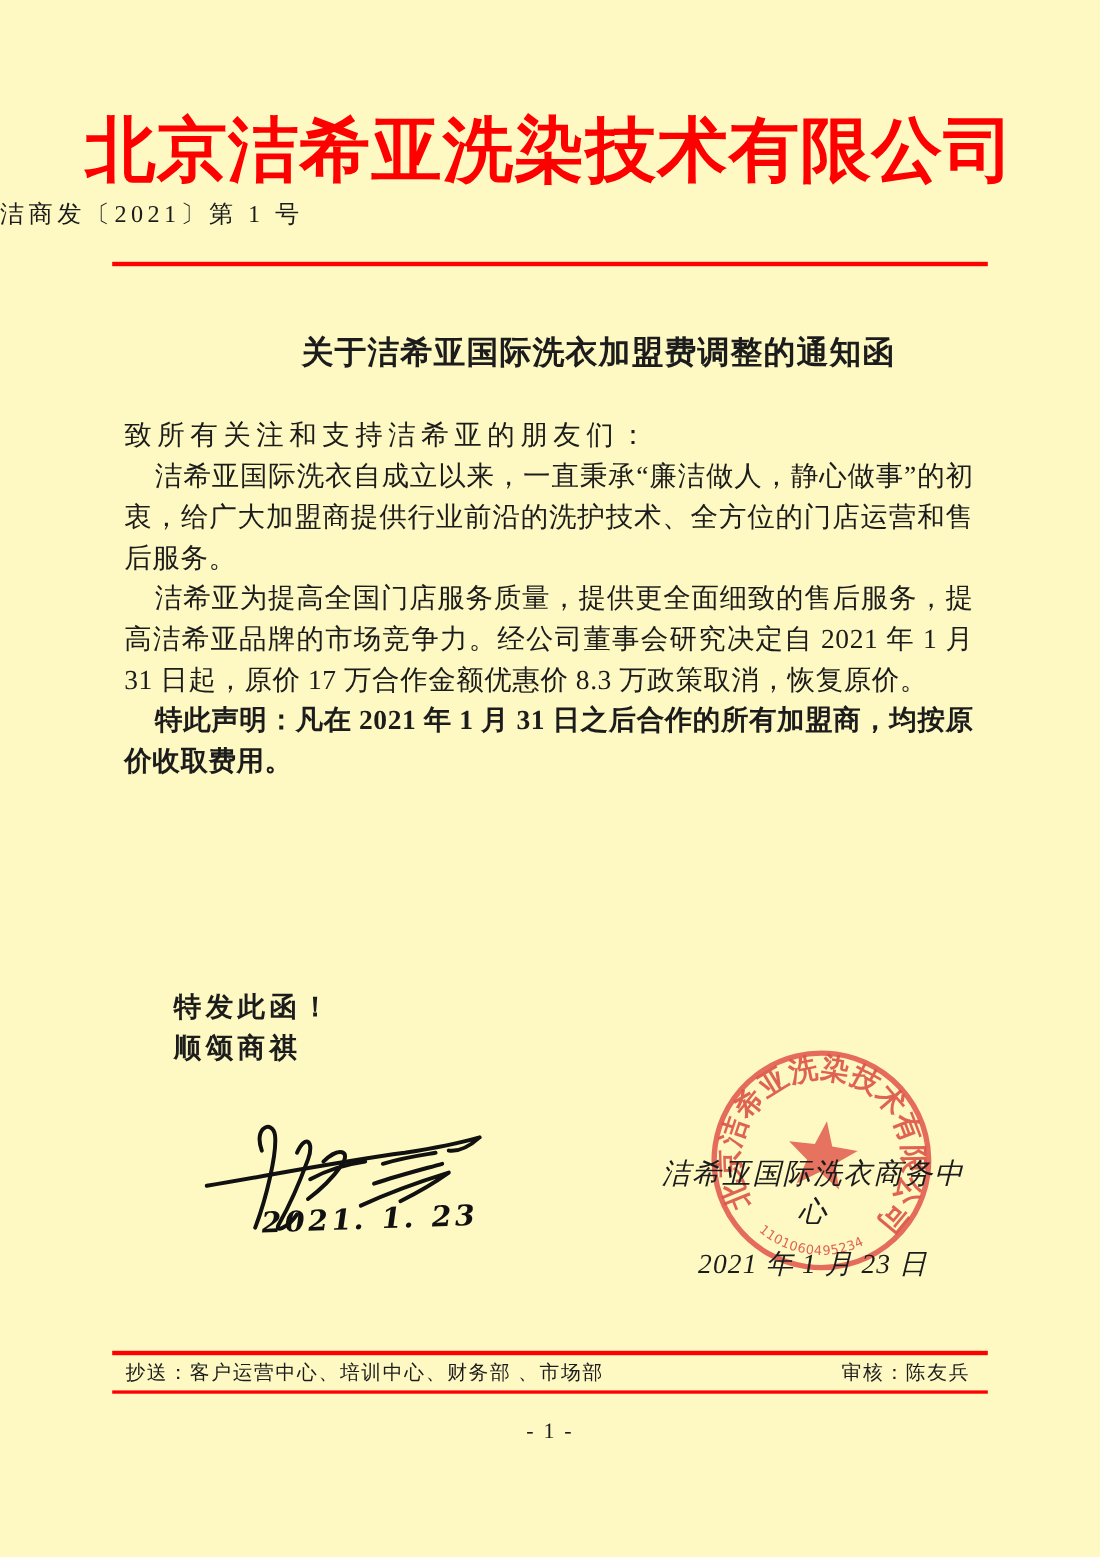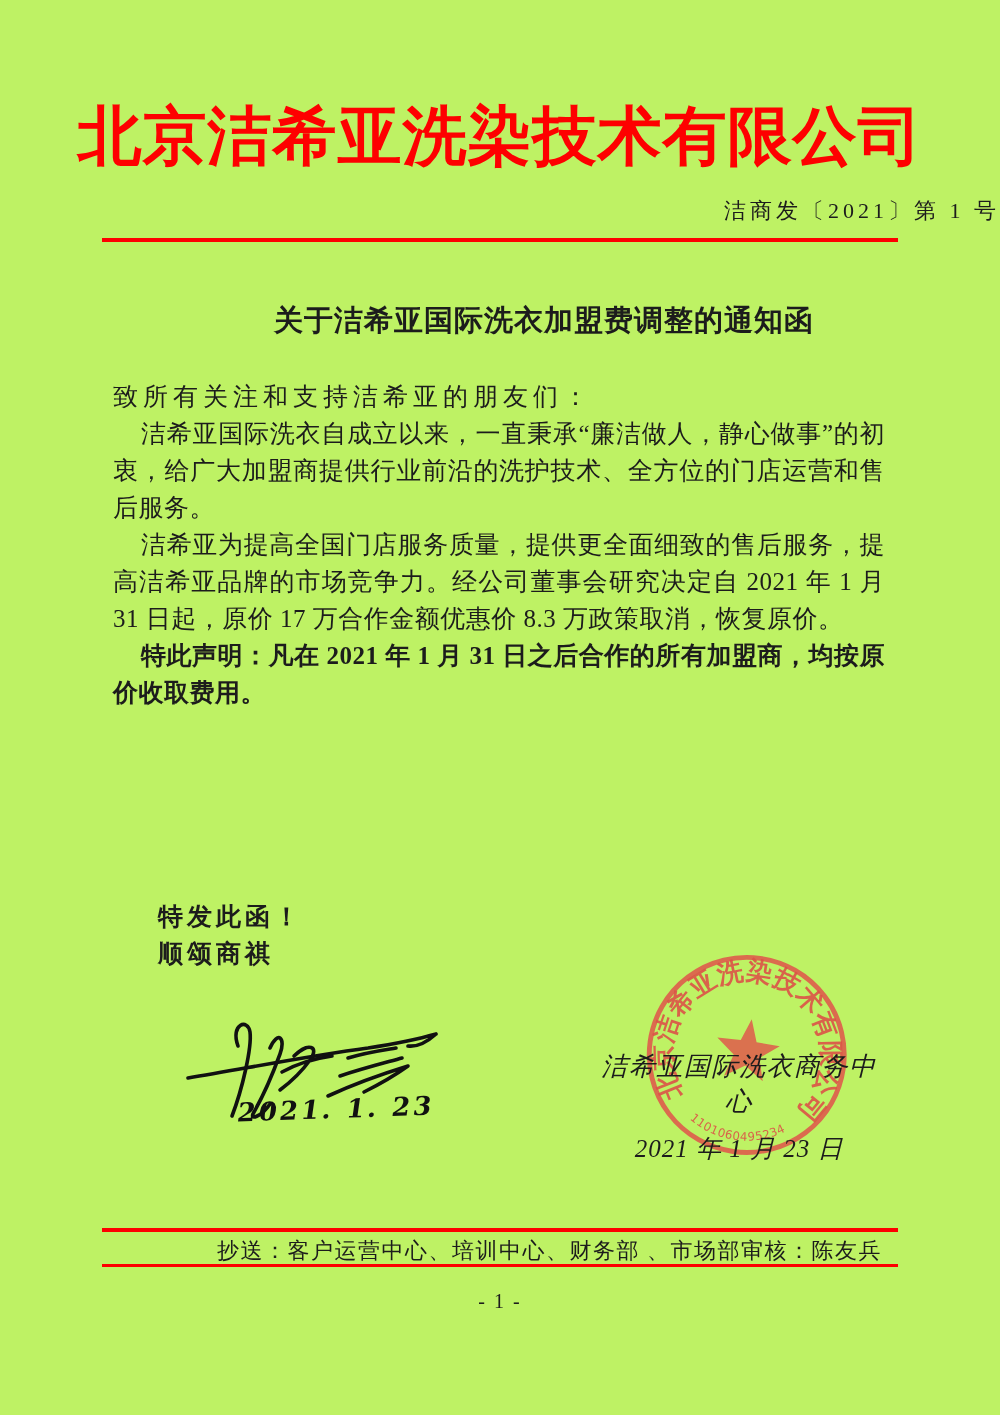--- a/index.html
+++ b/index.html
@@ -1,32 +1,32 @@
 <!DOCTYPE html>
 <html><head>
 <meta charset="utf-8">
 <style>
   html,body{margin:0;padding:0;background:#ffffff;}
   .page{
     position:relative;
     width:1000px;height:1415px;
-    background:#bef264;
+    background:#fef9c3;
     overflow:hidden;
     font-family:"Liberation Serif","DejaVu Serif",serif;
     color:#1c1c1c;
   }
   .company{
     position:absolute;top:100px;left:0;width:100%;
     margin:0;text-align:center;
     font-size:64px;font-weight:bold;letter-spacing:1px;
     color:#fe0000;line-height:1.15;
   }
   .doc-no{
-    position:absolute;top:196px;left:0;width:100%;
-    text-align:right;font-size:22px;letter-spacing:4px;
+    position:absolute;top:180px;left:0;width:100%;
+    text-align:left;font-size:22px;letter-spacing:4px;
   }
   .red-rule{position:absolute;background:#fe0000;}
   .rule-header{top:238px;left:102px;width:796px;height:4px;}
   .subject{
     position:absolute;top:301px;left:0;width:100%;
     margin:0;text-align:center;
     font-size:29px;font-weight:bold;letter-spacing:1px;padding-left:44px;
   }
   .letter-body{
     position:absolute;top:378px;left:113px;width:772px;
@@ -60,23 +60,23 @@
   .sign-block{
     position:absolute;left:588px;top:1049px;width:302px;
     text-align:center;z-index:2;font-style:italic;
   }
   .sign-block .org{font-size:26px;letter-spacing:1.5px;}
   .sign-block .date{font-size:25px;letter-spacing:1px;margin-top:13px;}
   .footer-rule-top{top:1228px;left:102px;width:796px;height:4px;}
   .footer-rule-bottom{top:1264px;left:102px;width:796px;height:3px;}
   .footer-row{
     position:absolute;top:1236px;left:102px;width:796px;
-    display:flex;justify-content:flex-end;align-items:center;
+    display:flex;justify-content:space-between;align-items:center;
     box-sizing:border-box;padding:0 16px 0 12px;
-    font-size:22px;letter-spacing:1.5px;
+    font-size:18px;letter-spacing:1.5px;
   }
   .page-number{
     position:absolute;top:1290px;left:0;width:100%;
     text-align:center;font-size:20px;letter-spacing:2px;
   }
 </style>
 </head>
 <body>
 
 <div class="page">

